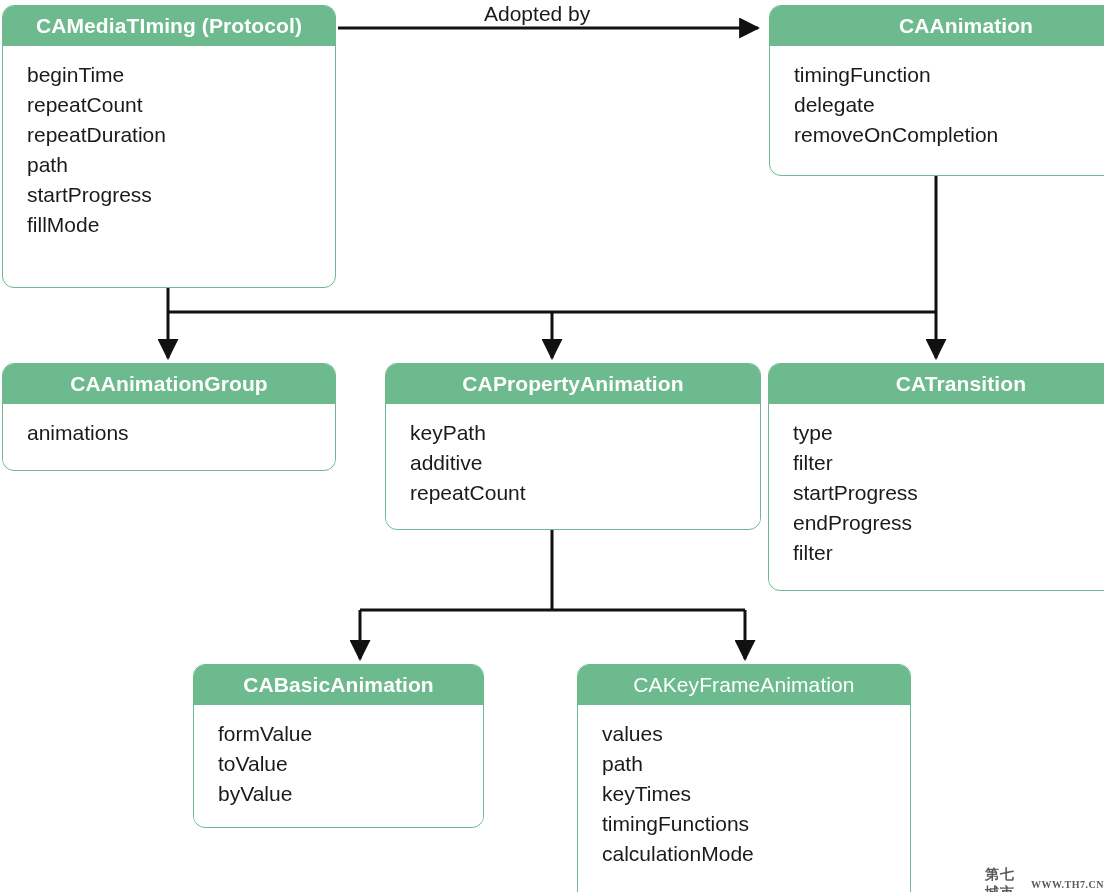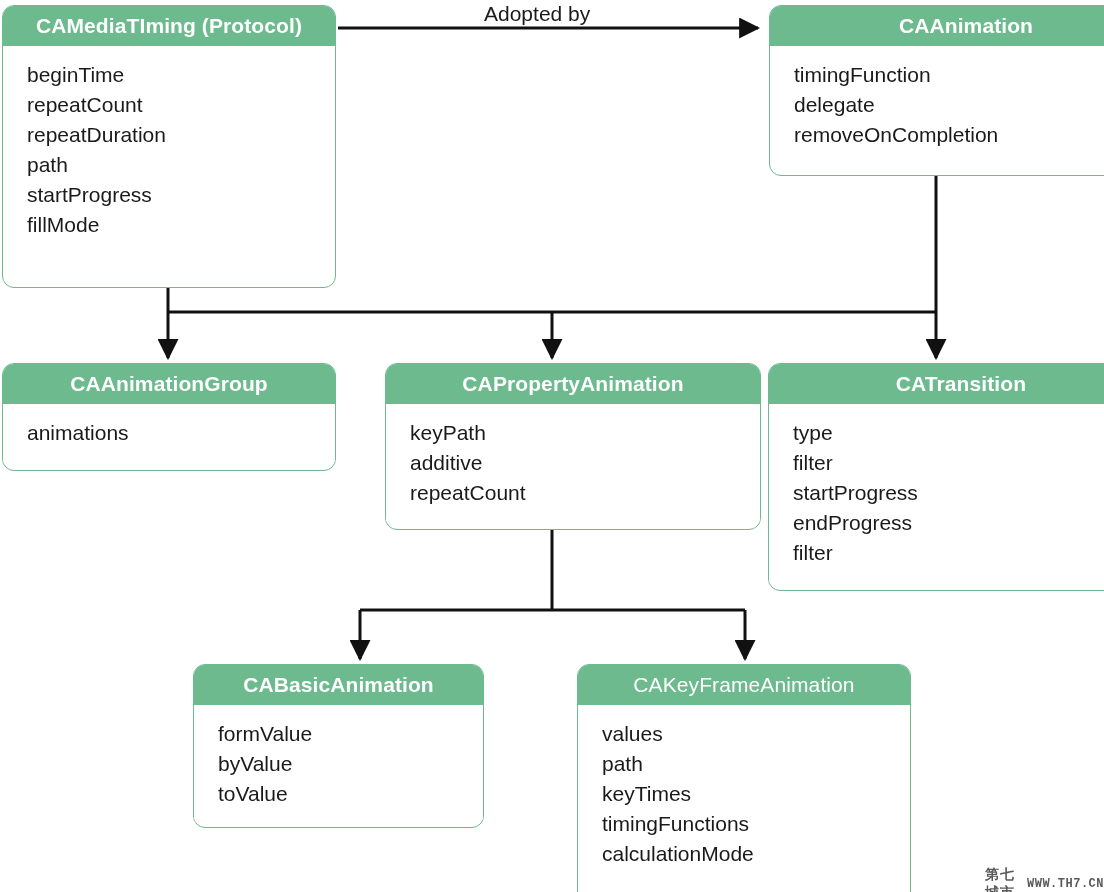--- a/index.html
+++ b/index.html
@@ -80,22 +80,22 @@
     opacity: 0.78;
   }
   .wm-cn {
     font-family: "DejaVu Sans", sans-serif;
     font-size: 14px;
     font-weight: bold;
     color: #2b2b2b;
     letter-spacing: 1px;
   }
   .wm-url {
-    font-family: Liberation Mono, monospace;
-    font-size: 12px;
+    font-family: Liberation Serif, serif;
+    font-size: 10px;
     font-weight: bold;
     color: #2b2b2b;
     letter-spacing: 0.5px;
   }
 </style>
 </head>
 <body>
 
 <div id="canvas">
 
@@ -171,22 +171,22 @@
       <div class="attr">startProgress</div>
       <div class="attr">endProgress</div>
       <div class="attr">filter</div>
     </div>
   </div>
 
   <div class="node" style="left:193px; top:664px; width:291px; height:164px;">
     <div class="node-header">CABasicAnimation</div>
     <div class="node-body">
       <div class="attr">formValue</div>
+      <div class="attr">toValue</div>
       <div class="attr">byValue</div>
-      <div class="attr">toValue</div>
     </div>
   </div>
 
   <div class="node" style="left:577px; top:664px; width:334px; height:284px;">
     <div class="node-header thin">CAKeyFrameAnimation</div>
     <div class="node-body">
       <div class="attr">values</div>
       <div class="attr">path</div>
       <div class="attr">keyTimes</div>
       <div class="attr">timingFunctions</div>

